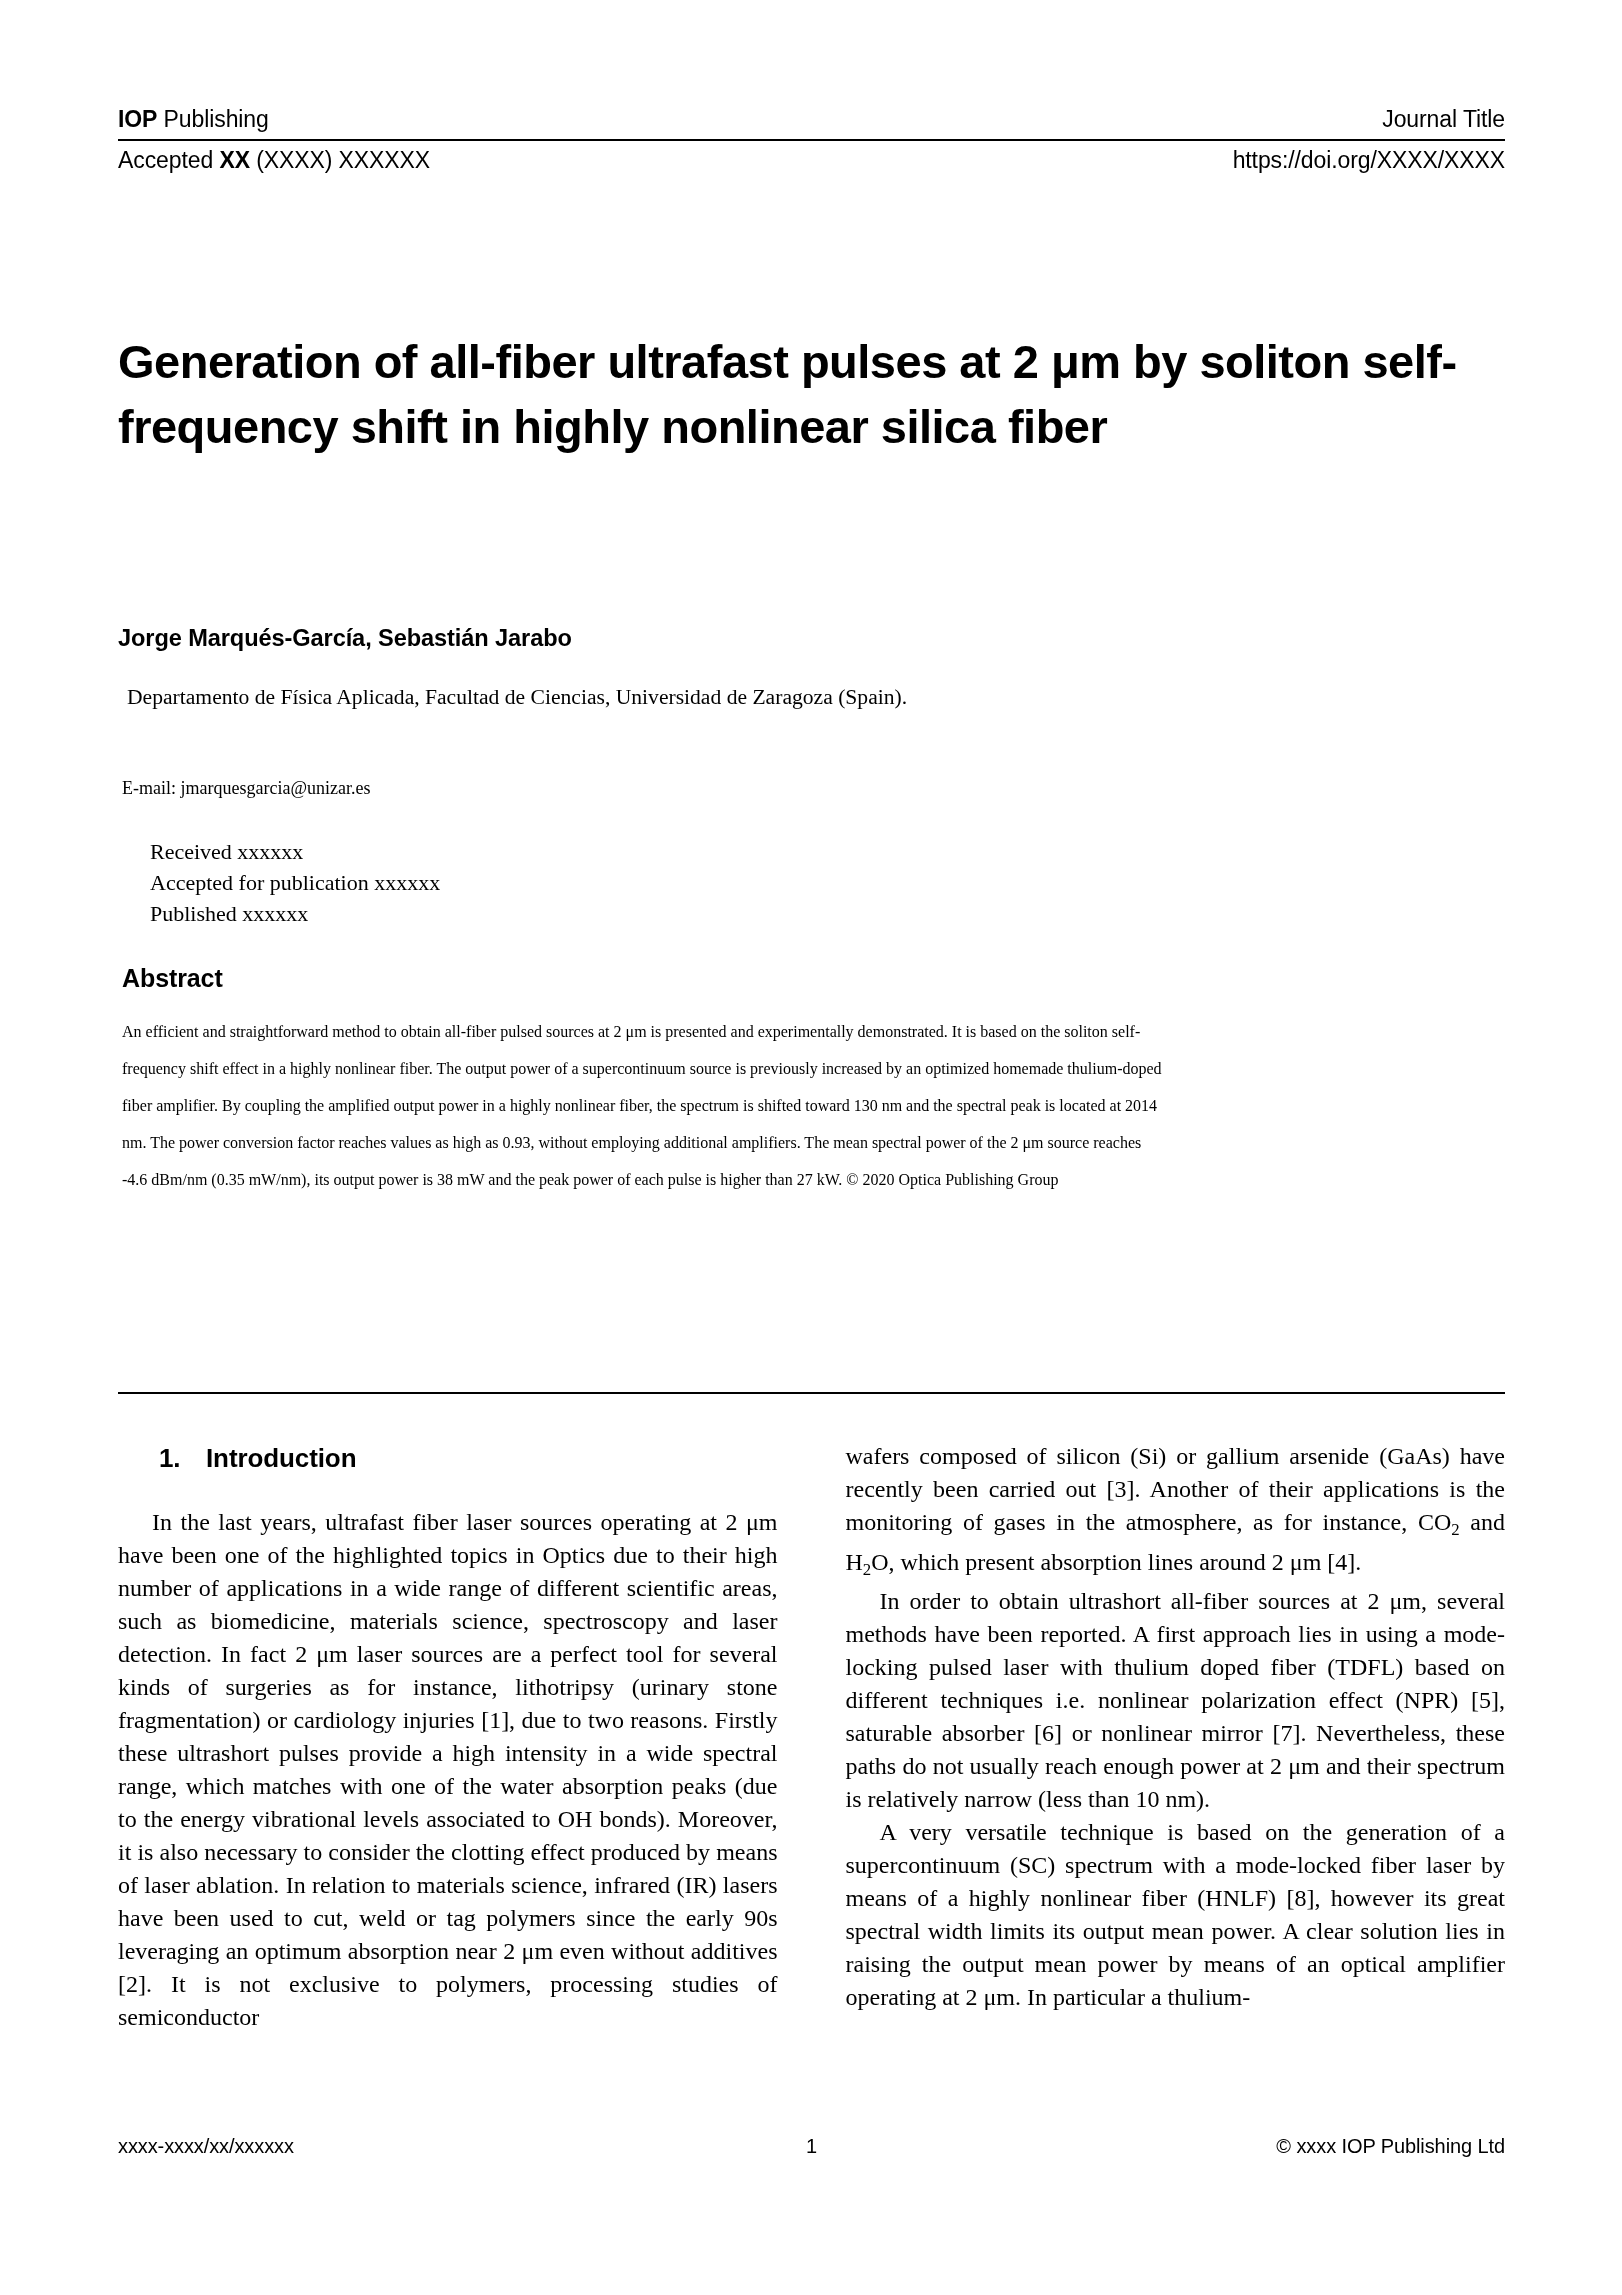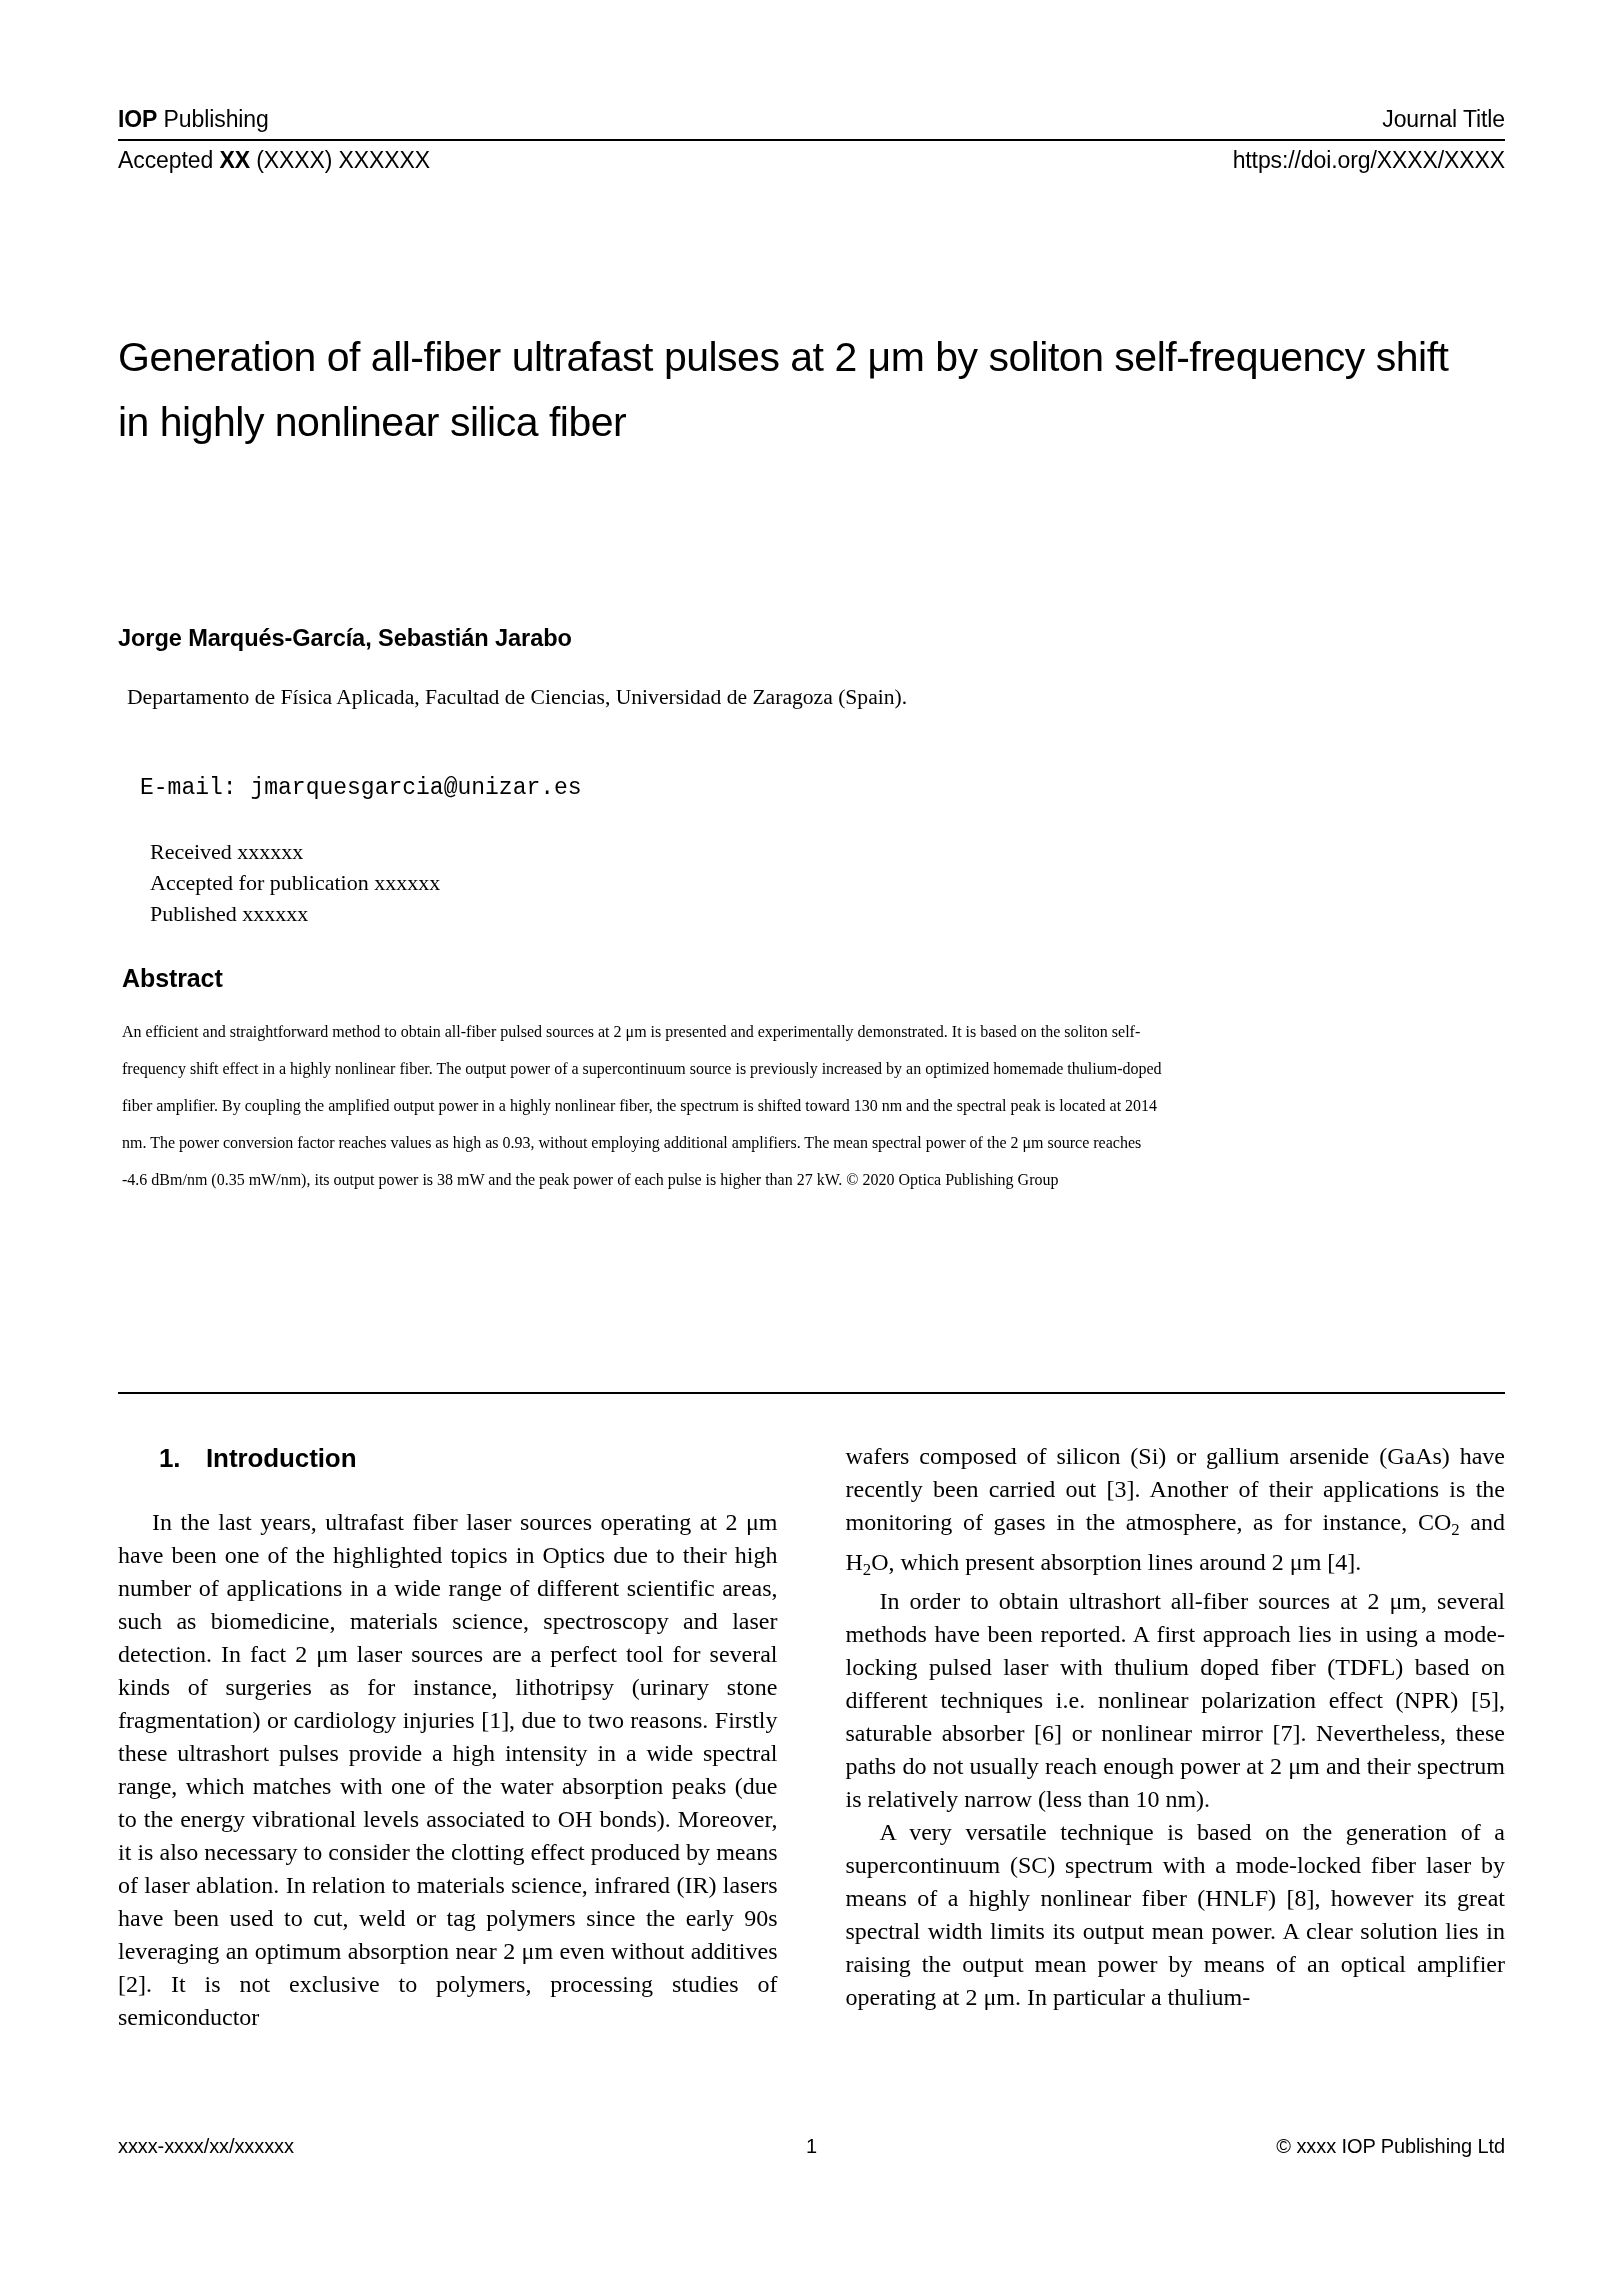--- a/index.html
+++ b/index.html
@@ -52,22 +52,22 @@
   }
   .b { font-weight: bold; }
 
   
   .title {
     position: absolute;
     left: 118px;
     top: 298px;
     width: 1351px;
     font-family: "Liberation Sans", sans-serif;
-    font-weight: normal;
-    font-size: 41px;
+    font-weight: bold;
+    font-size: 47px;
     line-height: 65px;
     letter-spacing: -0.5px;
     color: #000;
   }
 
   
   .authors {
     position: absolute;
     left: 118px;
     top: 622px;
@@ -85,24 +85,23 @@
     width: 1341px;
     font-family: Liberation Serif, serif;
     font-size: 21.6px;
     line-height: 30px;
   }
 
   .email {
     position: absolute;
     left: 122px;
     top: 772px;
-    font-family: Liberation Mono, monospace;
-    font-size: 23px;
-    line-height: 33px;
-    margin-left: 18px;
+    font-family: Liberation Serif, serif;
+    font-size: 18px;
+    line-height: 33px;
   }
 
   .dates {
     position: absolute;
     left: 122px;
     top: 836px;
     font-family: "Liberation Serif", serif;
     font-size: 22px;
     line-height: 31px;
     margin-left: 28px;

